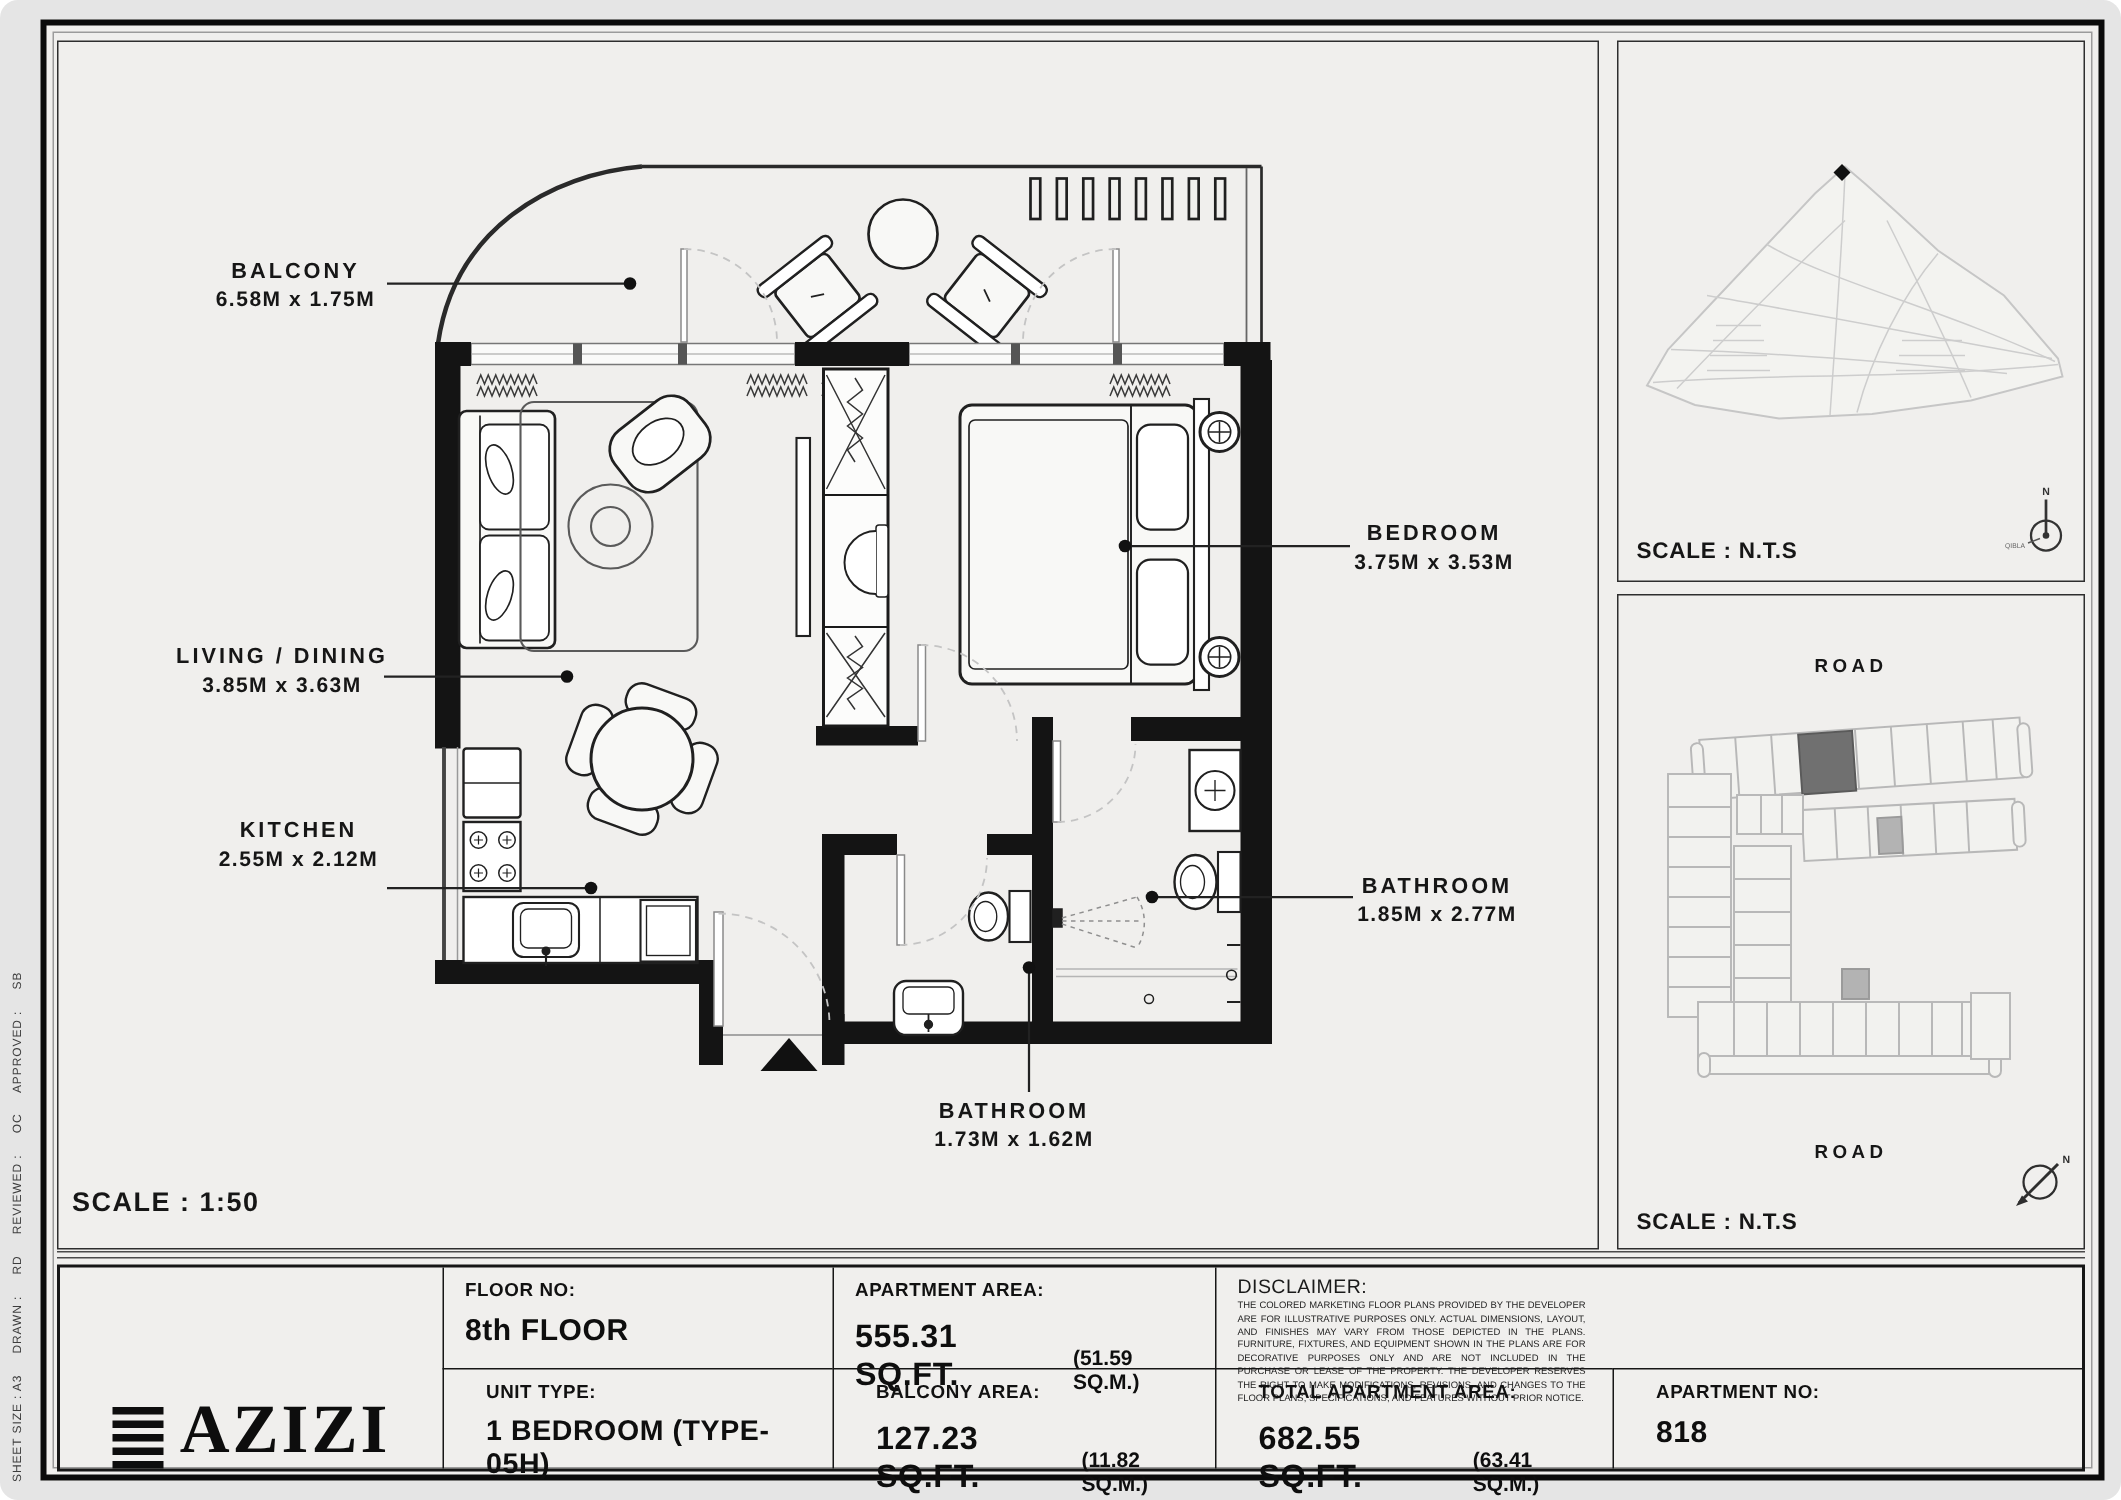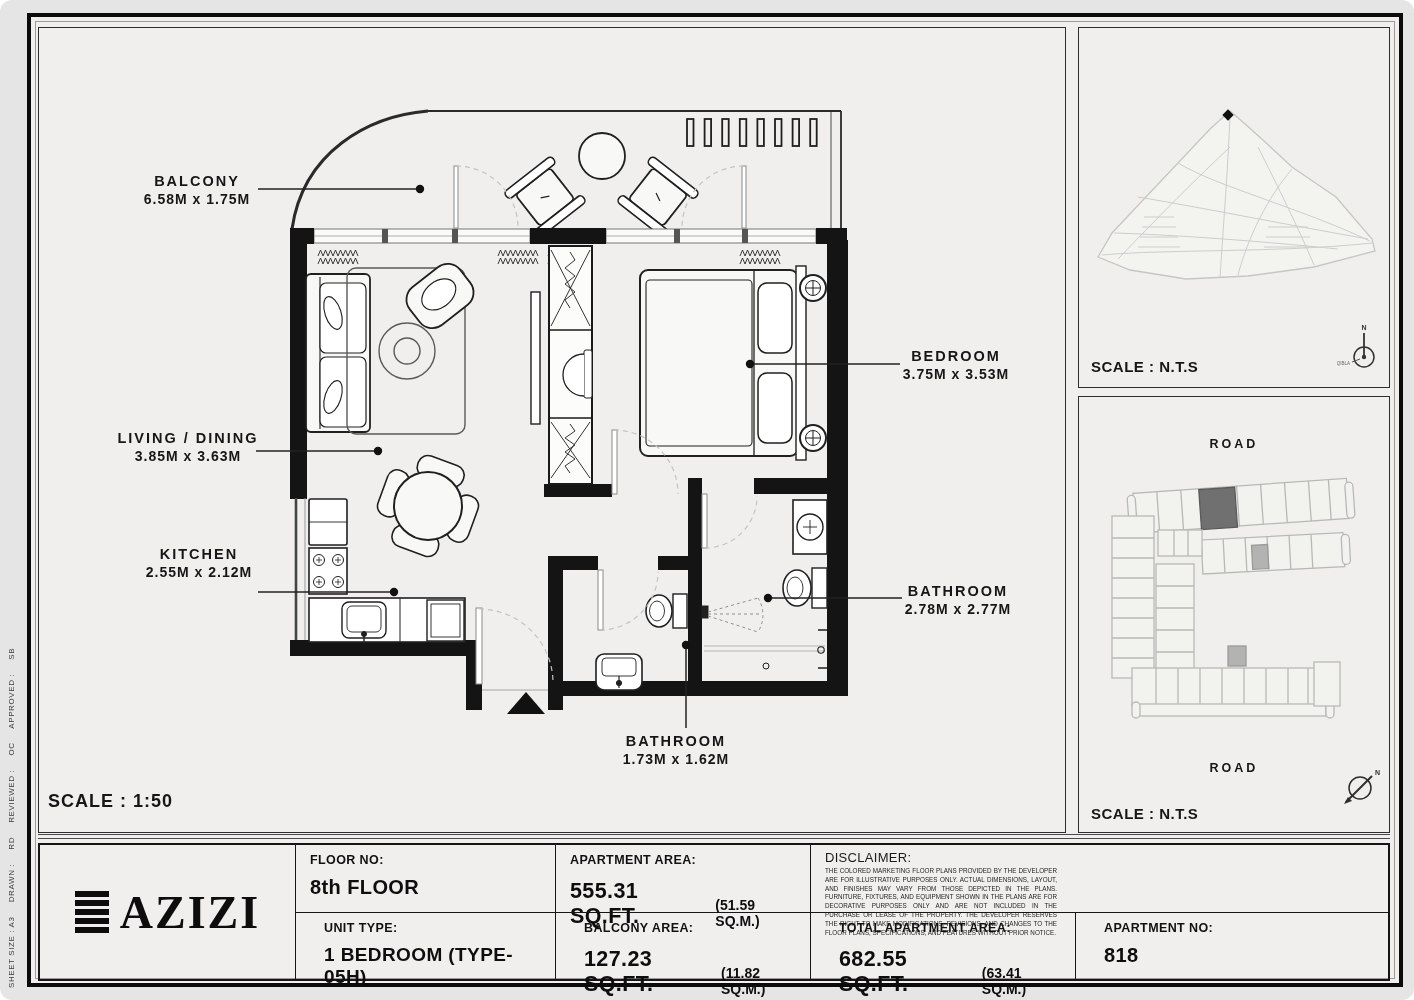--- a/index.html
+++ b/index.html
@@ -28,21 +28,21 @@
   .cell-value{font-size:20px;font-weight:700;letter-spacing:.4px;color:#0e0e0e;margin-top:9px;}
   .area-row{display:flex;align-items:flex-end;gap:10px;margin-top:12px;}
   .area-big{font-size:21.5px;font-weight:700;letter-spacing:.4px;color:#0e0e0e;}
   .area-small{font-size:14px;font-weight:600;color:#0e0e0e;}
   .proj-row{display:flex;align-items:baseline;margin-top:9px;}
   .proj-code{font-size:21px;font-weight:600;letter-spacing:1px;}
   .proj-bldg{font-size:19px;font-weight:600;letter-spacing:7px;margin-left:auto;margin-right:26px;}
   .disc-label{font-size:13px;font-weight:400;letter-spacing:.3px;}
   .disc-body{font-size:6.3px;font-weight:500;line-height:1.4;text-align:justify;color:#1d1d1d;margin-top:2px;padding-right:6px;}
   
-  .logo-wrap{position:absolute;left:0;top:0;width:255px;height:134px;display:flex;align-items:center;justify-content:center;}
+  .logo-wrap{position:absolute;left:0;top:0;width:255px;height:134px;display:flex;align-items:flex-end;justify-content:center;}
   .logo-bars{display:flex;flex-direction:column;gap:3.5px;margin-right:11px;}
   .logo-bars span{display:block;width:34px;height:5.5px;background:#0d0d0d;}
   .logo-text{font-family:"Liberation Serif",serif;font-weight:700;font-size:46px;letter-spacing:2px;color:#0d0d0d;}
 </style>
 </head>
 <body>
 
 <div class="stage">
 
   <div class="page-frame"></div>
@@ -296,21 +296,21 @@
   <div class="room-label" style="left:94px;top:545px;">
     <div>KITCHEN</div>
     <div class="dims">2.55M x 2.12M</div>
   </div>
   <div class="room-label" style="left:851px;top:347px;">
     <div>BEDROOM</div>
     <div class="dims">3.75M x 3.53M</div>
   </div>
   <div class="room-label" style="left:853px;top:582px;">
     <div>BATHROOM</div>
-    <div class="dims">2.78M x 2.77M</div>
+    <div class="dims">1.85M x 2.77M</div>
   </div>
   <div class="room-label" style="left:571px;top:732px;">
     <div>BATHROOM</div>
     <div class="dims">1.73M x 1.62M</div>
   </div>
 
   <div class="scale-label" style="left:48px;top:791px;">SCALE : 1:50</div>
 
   <div class="panel site-panel"></div>
   <svg style="position:absolute;left:1078px;top:27px;" width="312" height="361" viewBox="0 0 312 361">

